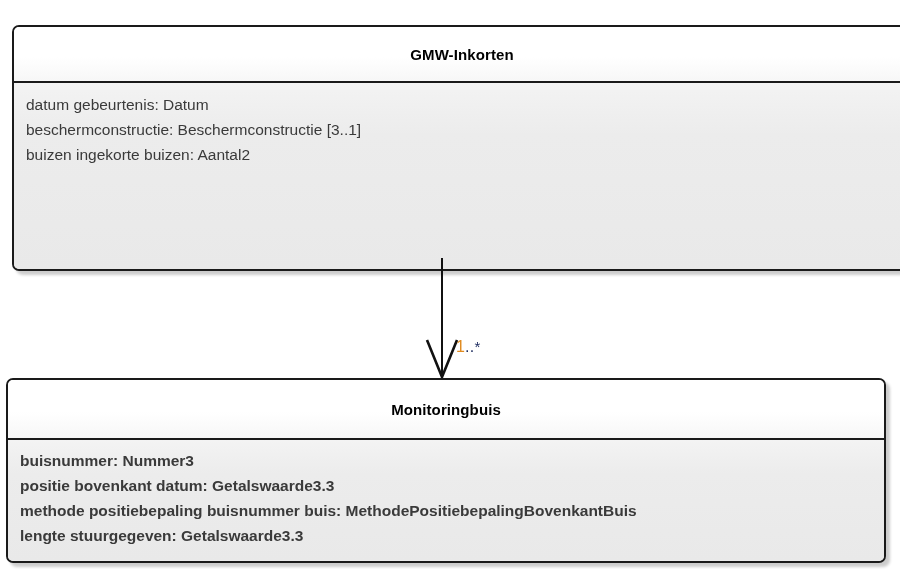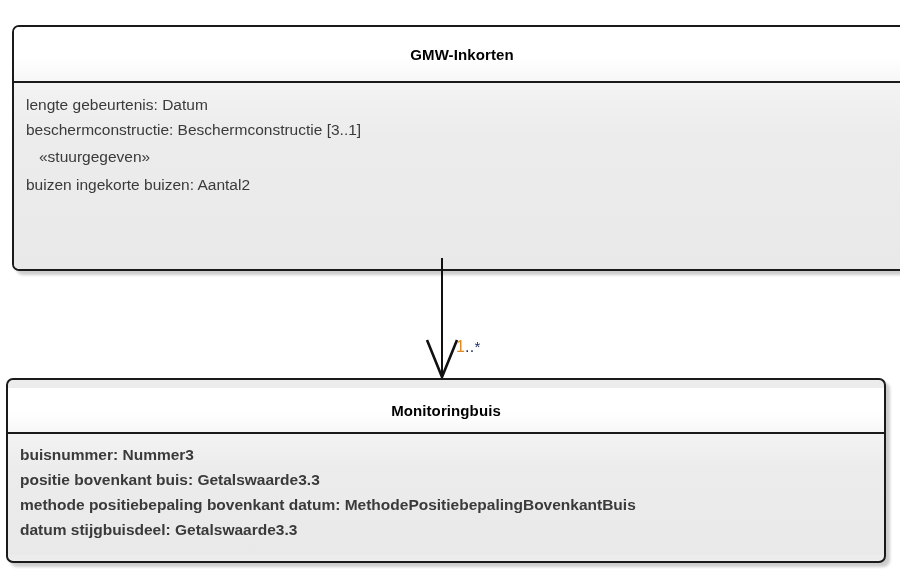--- a/index.html
+++ b/index.html
@@ -89,44 +89,43 @@
 
 <div id="canvas">
 
   <div class="uml-class" id="class-gmw-inkorten" style="left:12px; top:12px; width:900px; height:246px;margin-top:13px;">
 
     <div class="uml-header">
       <span class="uml-title">GMW-Inkorten</span>
     </div>
 
     <div class="uml-body">
-      <div class="uml-attr">lengte gebeurtenis: Datum</div>
+      <div class="uml-attr">datum gebeurtenis: Datum</div>
       <div class="uml-attr">beschermconstructie: Beschermconstructie [3..1]</div>
-      <div class="uml-attr stereotype">«stuurgegeven»</div>
       <div class="uml-attr">buizen ingekorte buizen: Aantal2</div>
     </div>
   </div>
 
   <div class="connector-line" style="left:441px; top:258px; height:120px;"></div>
 
   <svg class="arrow-head" style="left:420px; top:334px; width:46px; height:46px;" viewBox="0 0 46 46">
     <polyline points="7,6 22,43 37,6" fill="none" stroke="#111111" stroke-width="2.6" stroke-linecap="butt" stroke-linejoin="miter"></polyline>
   </svg>
 
   <div class="mult-label" style="left:456px; top:339px;">
     <span class="mult-lower">1</span><span class="mult-range">..</span><span class="mult-upper">*</span>
   </div>
 
   <div class="uml-class" id="class-monitoringbuis" style="left:6px; top:378px; width:880px; height:185px;">
 
-    <div class="uml-header" style="height:46px;margin-top:8px;">
+    <div class="uml-header" style="height:60px;">
       <span class="uml-title">Monitoringbuis</span>
     </div>
 
     <div class="uml-body" style="height:calc(100% - 60px); padding-top:8px;font-weight:bold;">
       <div class="uml-attr">buisnummer: Nummer3</div>
-      <div class="uml-attr">positie bovenkant buis: Getalswaarde3.3</div>
-      <div class="uml-attr">methode positiebepaling bovenkant datum: MethodePositiebepalingBovenkantBuis</div>
-      <div class="uml-attr">datum stijgbuisdeel: Getalswaarde3.3</div>
+      <div class="uml-attr">positie bovenkant datum: Getalswaarde3.3</div>
+      <div class="uml-attr">methode positiebepaling buisnummer buis: MethodePositiebepalingBovenkantBuis</div>
+      <div class="uml-attr">lengte stuurgegeven: Getalswaarde3.3</div>
     </div>
   </div>
 
 </div>
 
 </body></html>

